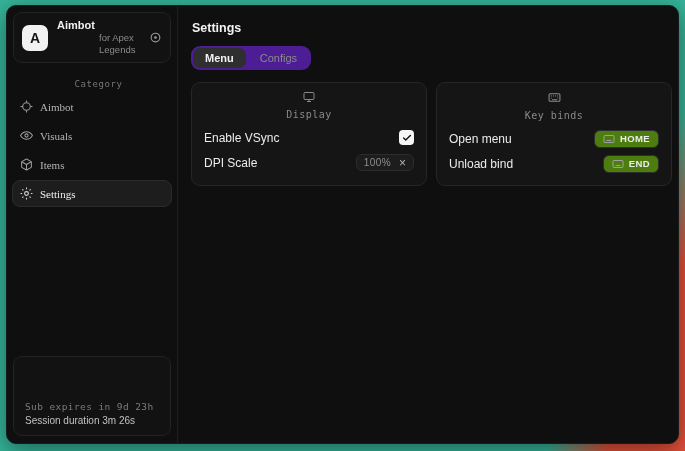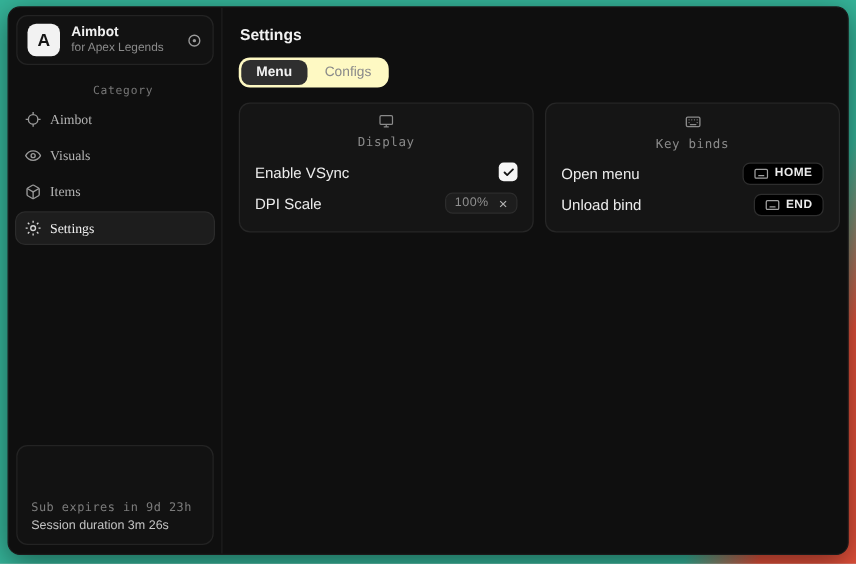--- a/index.html
+++ b/index.html
@@ -26,21 +26,21 @@
     display:flex; align-items:center; gap:9px;
     background:#121212;
   }
   .logo {
     width:26px; height:26px; border-radius:7px; background:#f2f2f2;
     color:#141414; font-weight:bold; font-size:14px;
     display:flex; align-items:center; justify-content:center; flex:0 0 26px;
   }
   .brand-text { flex:1; min-width:0; }
   .brand-title { color:#f0f0f0; font-size:11px; font-weight:bold; line-height:13px; }
-  .brand-sub { color:#8b8b8b; font-size:9.5px; line-height:12px; }
+  .brand-sub { color:#8b8b8b; font-size:9.5px; line-height:12px;margin-left:42px; }
   .brand-icon { color:#9a9a9a; display:flex; cursor:pointer; }
 
   .category-label {
     margin:16px 0 4px 13px; color:#767676; font-size:9px; letter-spacing:.6px;text-align:center;
   }
 
   .nav { display:flex; flex-direction:column; gap:2px; padding:0 5px; }
   .nav-item {
     display:flex; align-items:center; gap:7px; height:27px; padding:0 7px;
     border-radius:8px; border:1px solid transparent;
@@ -57,21 +57,21 @@
     border:1px solid #232323; border-radius:9px; background:#121212;
   }
   .status-line1 { color:#7c7c7c; font-size:9.5px; letter-spacing:.4px; line-height:14px;margin-top:36px; }
   .status-line2 { color:#c2c2c2; font-size:10px; line-height:14px; }
 
   
   .main { flex:1; padding:13px 13px 0 13px; }
   .page-title { color:#f2f2f2; font-size:12.5px; font-weight:bold; margin:2px 0 11px 1px; }
 
   .tabbar {
-    display:inline-flex; align-items:center; background:#fef9c3;
+    display:inline-flex; align-items:center; background:#4c1d95;
     border-radius:9px; padding:2px; gap:2px;
   }
   .tab { padding:4px 12px; font-size:11px; color:#8a8a8a; border-radius:7px; cursor:pointer; }
   .tab.selected { background:#2f2f2f; color:#f2f2f2; font-weight:bold; }
 
   .cards { display:flex; gap:9px; margin-top:12px; }
   .card {
     width:236px; background:#151515; border:1px solid #262626;
     border-radius:9px; padding:8px 12px 9px 12px;
   }
@@ -91,21 +91,21 @@
   }
 
   .dpi-input {
     display:flex; align-items:center; gap:8px; background:#1d1d1d;
     border:1px solid #2c2c2c; border-radius:6px; padding:2px 7px; cursor:text;
   }
   .dpi-value { color:#8f8f8f; font-size:10px; letter-spacing:.4px; }
   .clear-btn { color:#b5b5b5; font-size:12px; line-height:10px; cursor:pointer; }
 
   .keychip {
-    display:flex; align-items:center; gap:5px; background:#000000;
+    display:flex; align-items:center; gap:5px; background:#4d7c0f;
     border:1px solid #2e2e2e; border-radius:6px; padding:2px 8px; cursor:pointer;
   }
   .keychip .kc-icon { display:flex; color:#a0a0a0; }
   .keychip .kc-text { color:#ececec; font-size:9.5px; font-weight:bold; letter-spacing:.4px; }
 
   svg { display:block; }
 </style>
 </head>
 <body>
 

